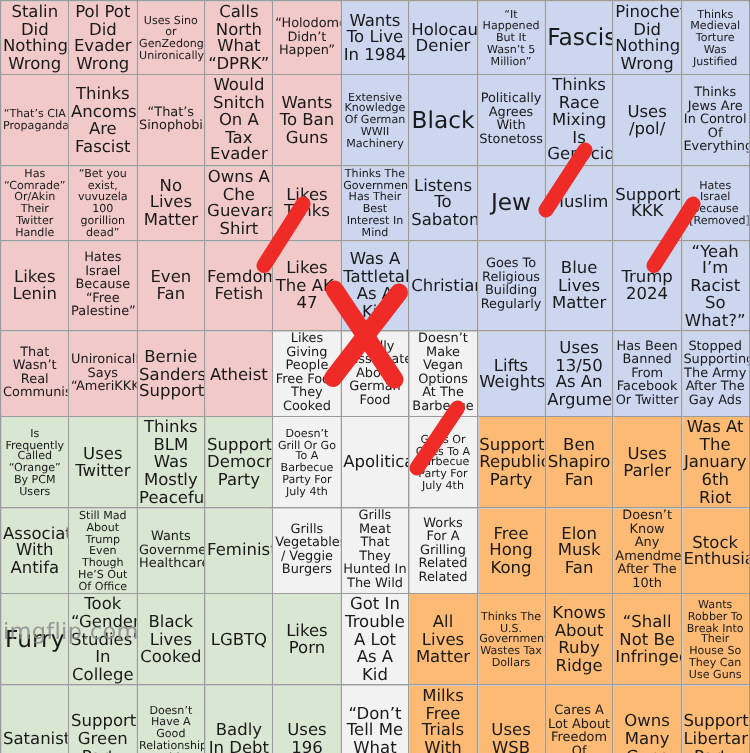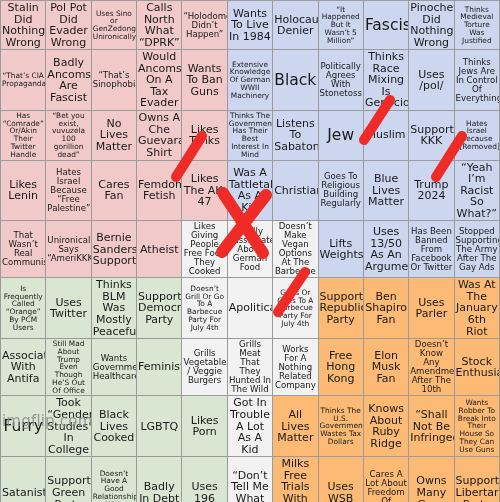--- a/index.html
+++ b/index.html
@@ -82,27 +82,27 @@
           </td>
           <td class="q-authright fs-xs">
             <span class="cell-text">Thinks Medieval Torture Was Justified</span>
           </td>
         </tr>
         <tr>
           <td class="q-authleft fs-xs">
             <span class="cell-text">“That’s CIA Propaganda”</span>
           </td>
           <td class="q-authleft fs-md">
-            <span class="cell-text">Badly Ancoms Are Fascist</span>
+            <span class="cell-text">Thinks Ancoms Are Fascist</span>
           </td>
           <td class="q-authleft fs-sm">
             <span class="cell-text">“That’s Sinophobia”</span>
           </td>
           <td class="q-authleft fs-md">
-            <span class="cell-text">Would Ancoms On A Tax Evader</span>
+            <span class="cell-text">Would Snitch On A Tax Evader</span>
           </td>
           <td class="q-authleft fs-lg">
             <span class="cell-text">Wants To Ban Guns</span>
           </td>
           <td class="q-authright fs-xs">
             <span class="cell-text">Extensive Knowledge Of German WWII Machinery</span>
           </td>
           <td class="q-authright fs-xl">
             <span class="cell-text">Black</span>
           </td>
@@ -155,21 +155,21 @@
           </td>
         </tr>
         <tr>
           <td class="q-authleft fs-lg">
             <span class="cell-text">Likes Lenin</span>
           </td>
           <td class="q-authleft fs-sm">
             <span class="cell-text">Hates Israel Because “Free Palestine”</span>
           </td>
           <td class="q-authleft fs-lg">
-            <span class="cell-text">Cares Fan</span>
+            <span class="cell-text">Even Fan</span>
           </td>
           <td class="q-authleft fs-md">
             <span class="cell-text">Femdom Fetish</span>
           </td>
           <td class="q-authleft fs-md">
             <span class="cell-text">Likes The AK-47</span>
           </td>
           <td class="q-authright fs-md">
             <span class="cell-text">Was A Tattletale As A Kid</span>
           </td>
@@ -272,21 +272,21 @@
           <td class="q-libleft fs-md">
             <span class="cell-text">Feminist</span>
           </td>
           <td class="q-neutral fs-sm">
             <span class="cell-text">Grills Vegetables / Veggie Burgers</span>
           </td>
           <td class="q-neutral fs-sm">
             <span class="cell-text">Grills Meat That They Hunted In The Wild</span>
           </td>
           <td class="q-neutral fs-sm">
-            <span class="cell-text">Works For A Nothing Related Company</span>
+            <span class="cell-text">Works For A Grilling Related Related</span>
           </td>
           <td class="q-libright fs-md">
             <span class="cell-text">Free Hong Kong</span>
           </td>
           <td class="q-libright fs-lg">
             <span class="cell-text">Elon Musk Fan</span>
           </td>
           <td class="q-libright fs-sm">
             <span class="cell-text">Doesn’t Know Any Amendment After The 10th</span>
           </td>

